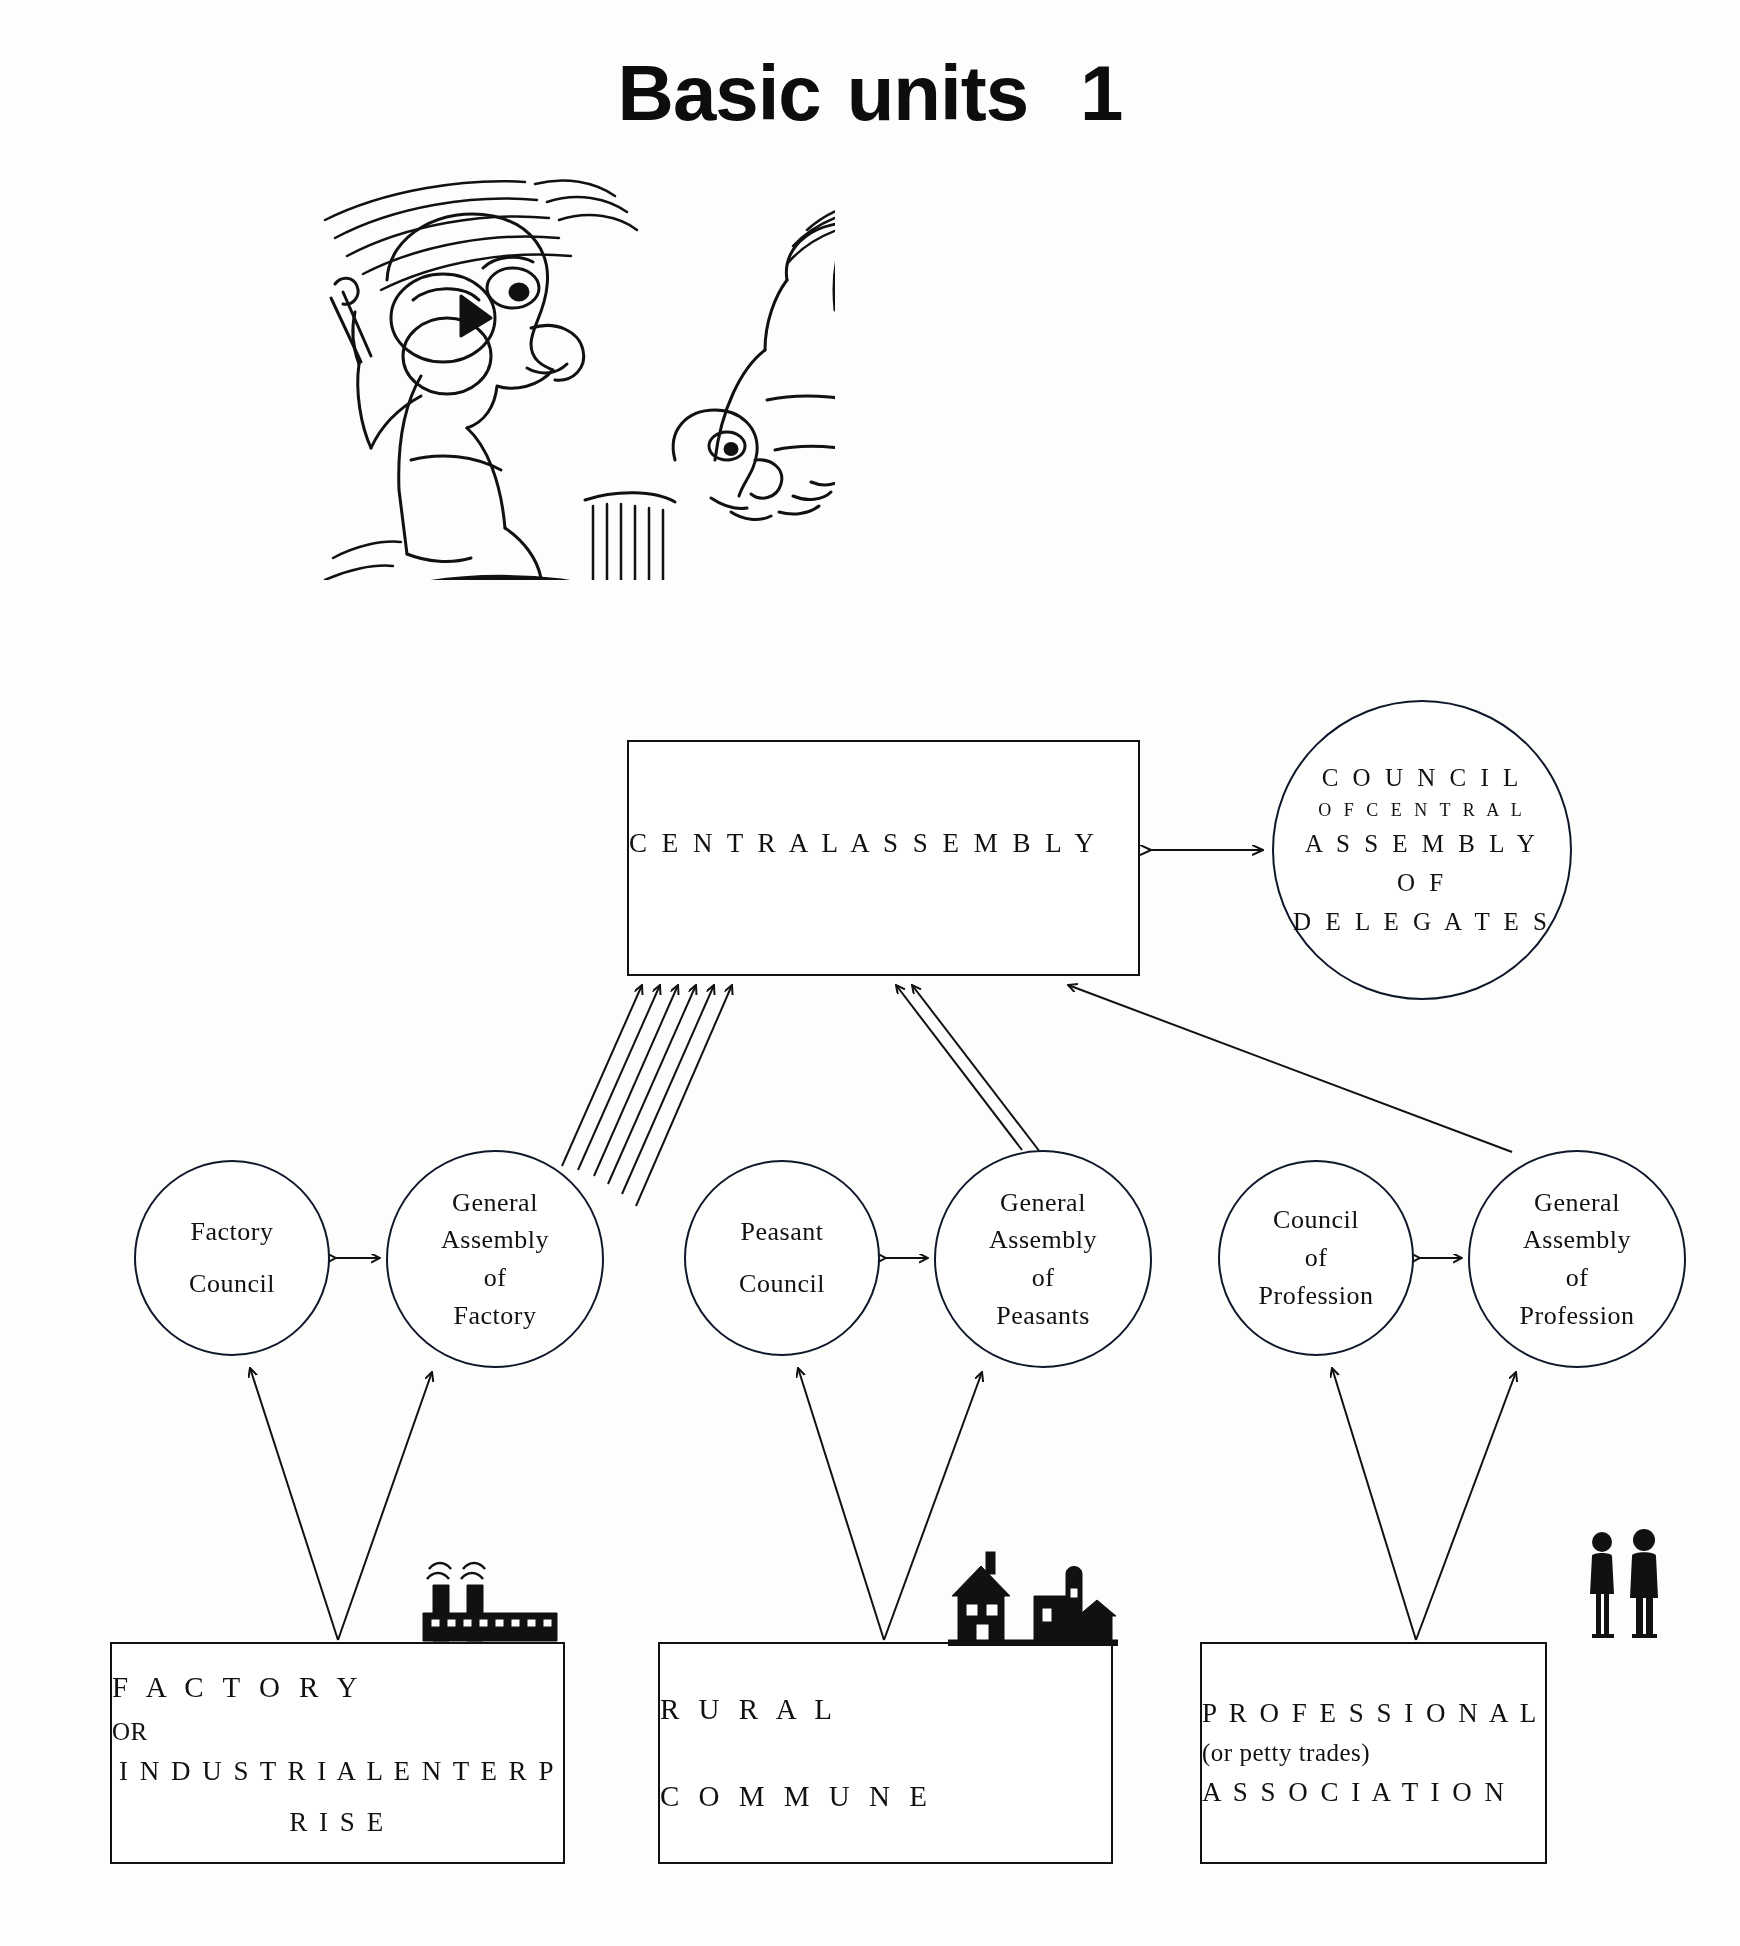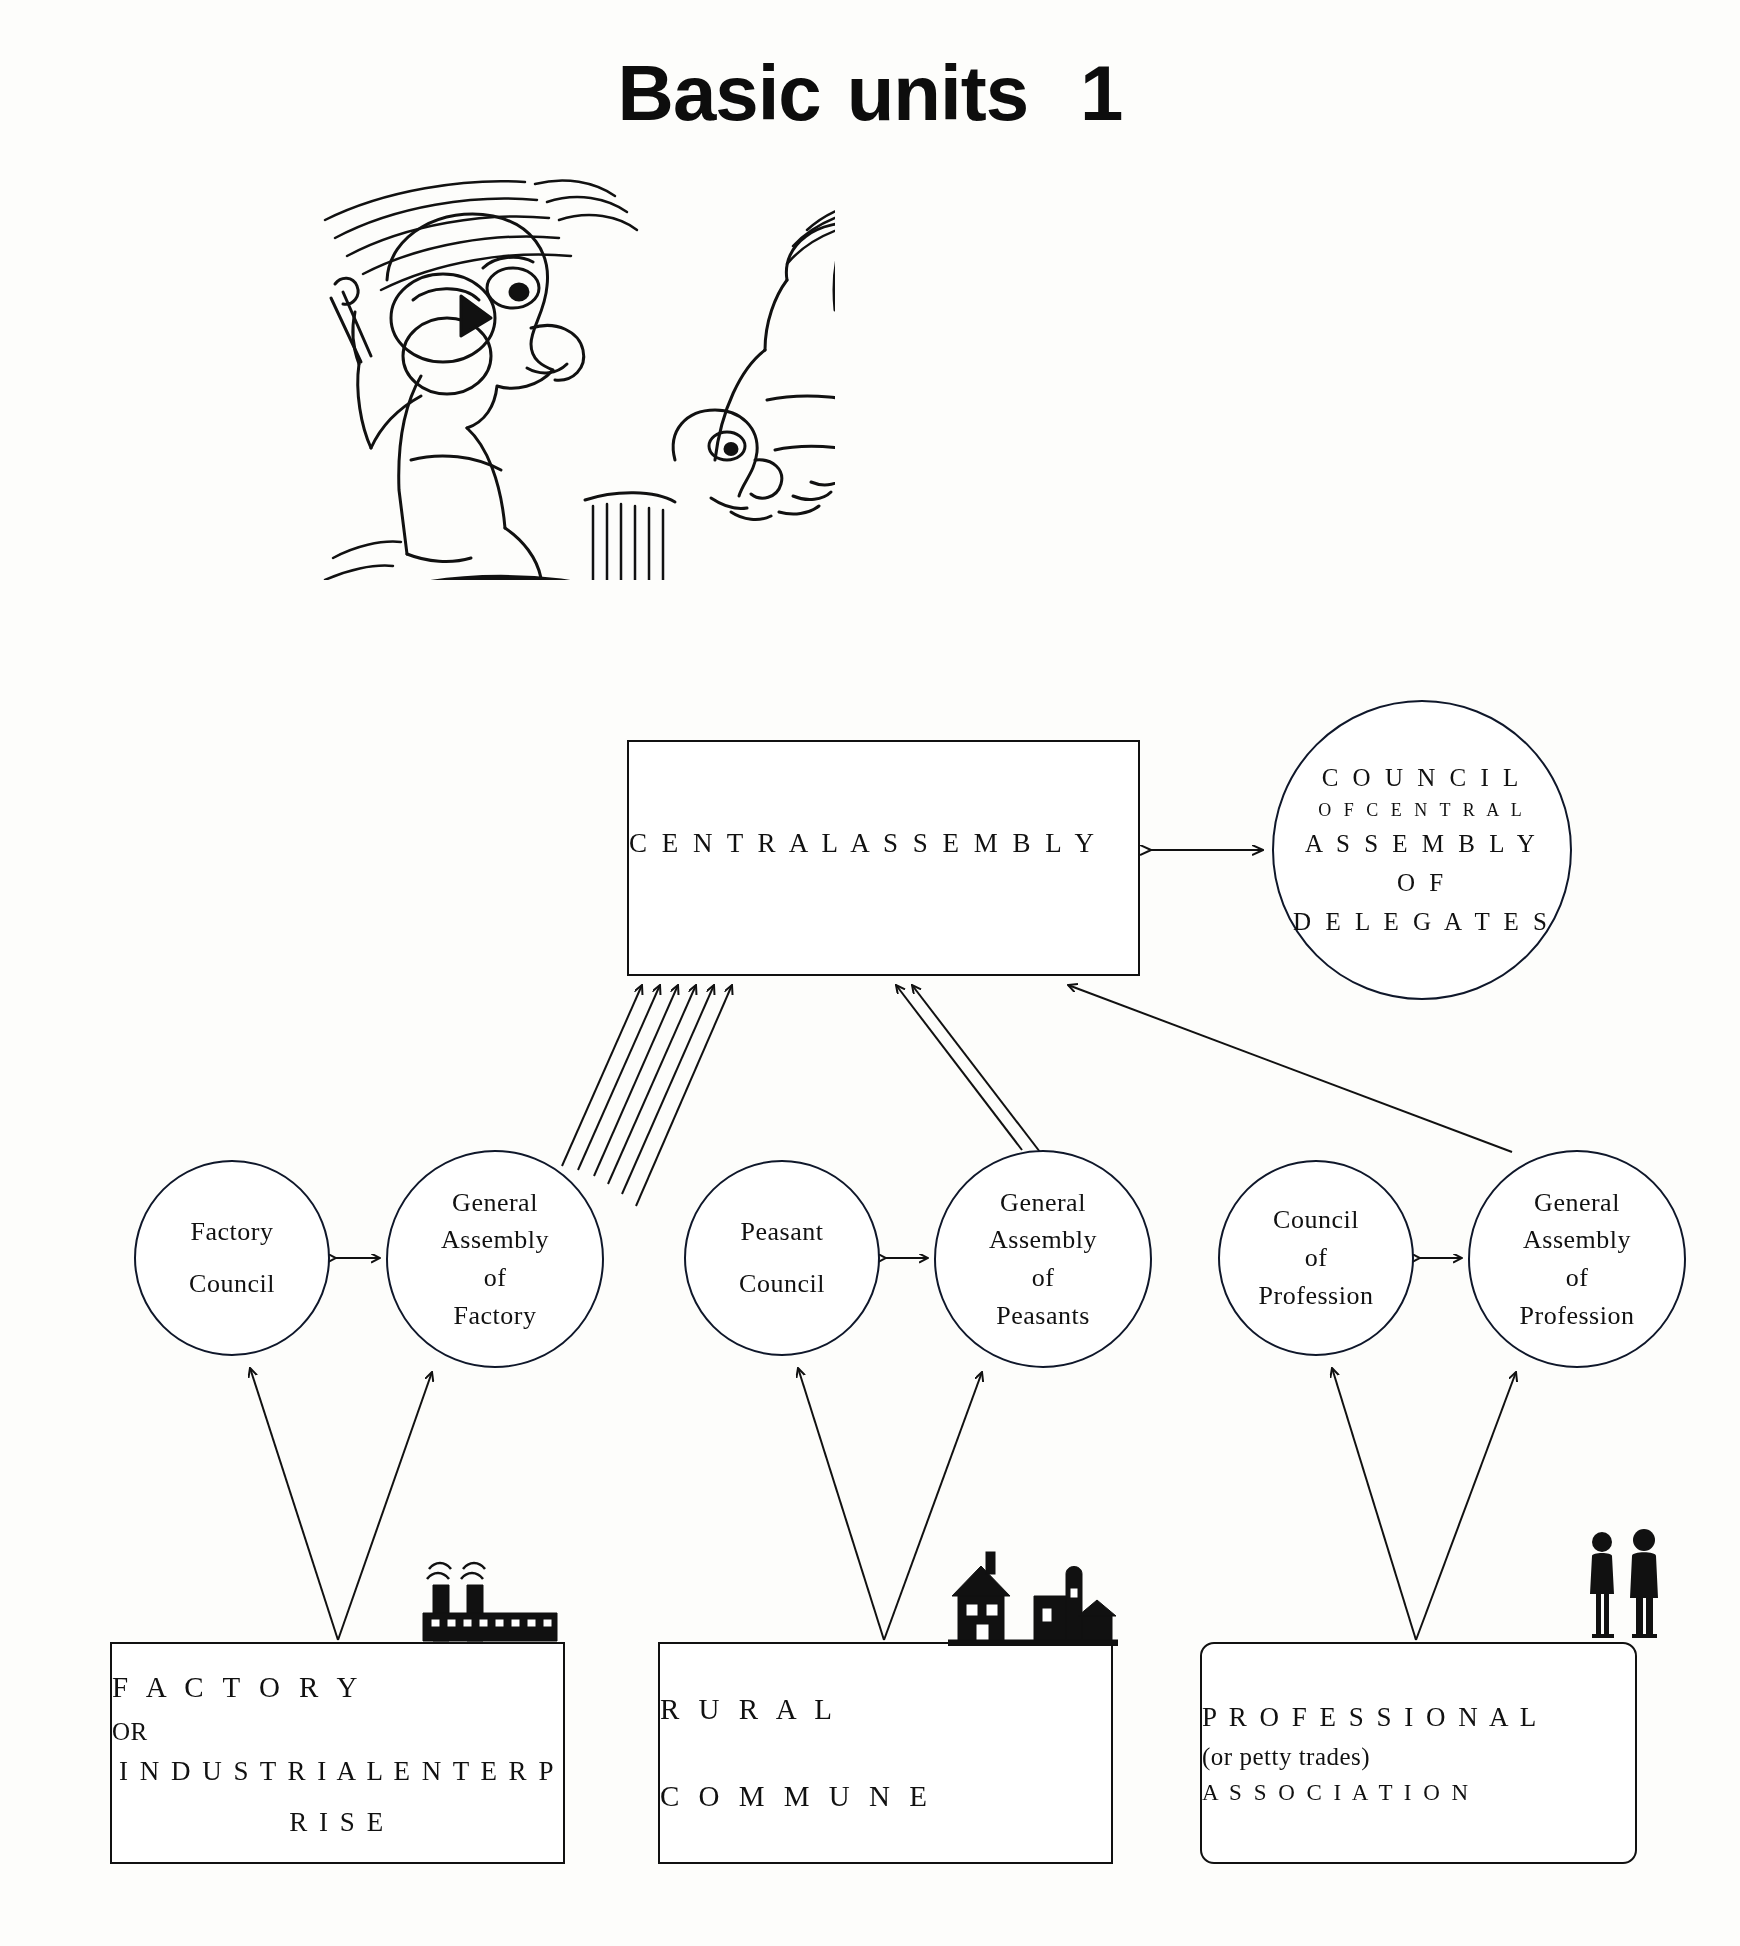--- a/index.html
+++ b/index.html
@@ -118,21 +118,21 @@
   #factory-council   { left: 134px;  top: 1160px; width: 196px; height: 196px; }
   #gen-factory       { left: 386px;  top: 1150px; width: 218px; height: 218px; }
   #peasant-council   { left: 684px;  top: 1160px; width: 196px; height: 196px; }
   #gen-peasants      { left: 934px;  top: 1150px; width: 218px; height: 218px; }
   #council-profession{ left: 1218px; top: 1160px; width: 196px; height: 196px; }
   #gen-profession    { left: 1468px; top: 1150px; width: 218px; height: 218px; }
 
   
   #factory-box    { left: 110px;  top: 1642px; width: 455px; height: 222px; }
   #rural-box      { left: 658px;  top: 1642px; width: 455px; height: 222px; }
-  #profession-box { left: 1200px; top: 1642px; width: 437px; height: 222px; border-radius: 14px; }
+  #profession-box { left: 1200px; top: 1642px; width: 347px; height: 222px; }
 
   .box-line { display: block; }
   .box-line.small { font-size: 25px; letter-spacing: 0.5px; }
 
   
   .pictogram {
     position: absolute;
   }
   #factory-pic { left: 415px; top: 1555px; width: 150px; height: 90px; }
   #farm-pic    { left: 948px; top: 1538px; width: 170px; height: 108px; }
@@ -365,21 +365,21 @@
   </div>
 
   <div class="node-box" id="rural-box">
     <span class="spaced-lg box-line" style="margin-bottom:26px">R U R A L</span>
     <span class="spaced-lg box-line">C O M M U N E</span>
   </div>
 
   <div class="node-box" id="profession-box">
     <span class="spaced box-line" style="letter-spacing:3px;font-size:27px">P R O F E S S I O N A L</span>
     <span class="box-line small">(or petty trades)</span>
-    <span class="spaced box-line" style="letter-spacing:3px;font-size:23px">A S S O C I A T I O N</span>
+    <span class="spaced box-line" style="letter-spacing:3px;font-size:27px">A S S O C I A T I O N</span>
   </div>
 
   <svg class="pictogram" id="factory-pic" viewBox="0 0 150 90">
     <g fill="#111" stroke="#111">
       <path d="M18 86 L18 30 L34 30 L34 86 Z"></path>
       <path d="M52 86 L52 30 L68 30 L68 86 Z"></path>
       <path d="M8 86 L8 58 L142 58 L142 86 Z"></path>
       <g fill="none" stroke-width="2.5">
         <path d="M12 24 C 18 16, 28 16, 34 24"></path>
         <path d="M46 24 C 52 16, 62 16, 68 24"></path>

